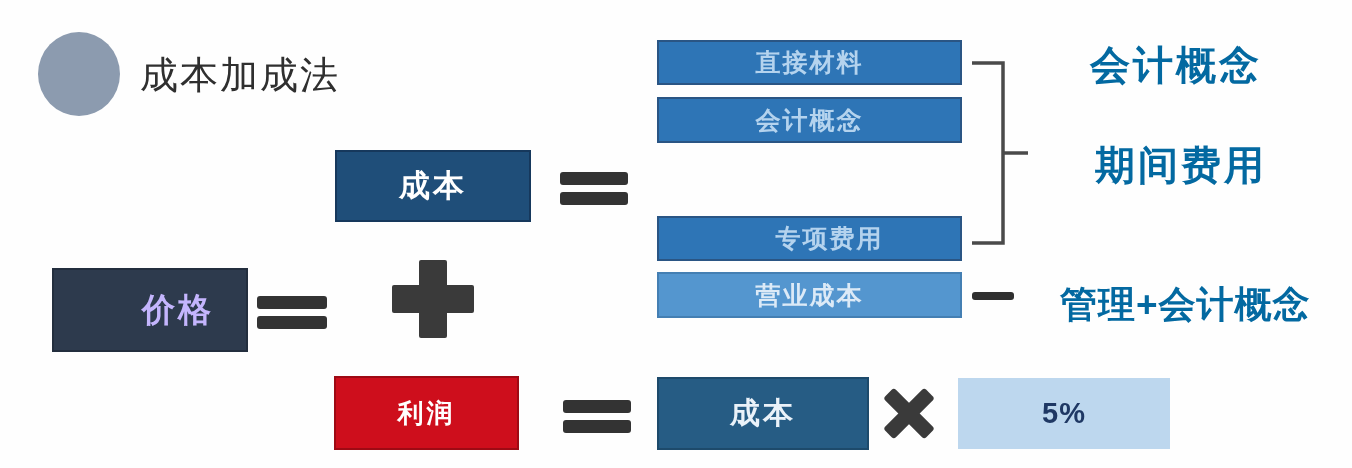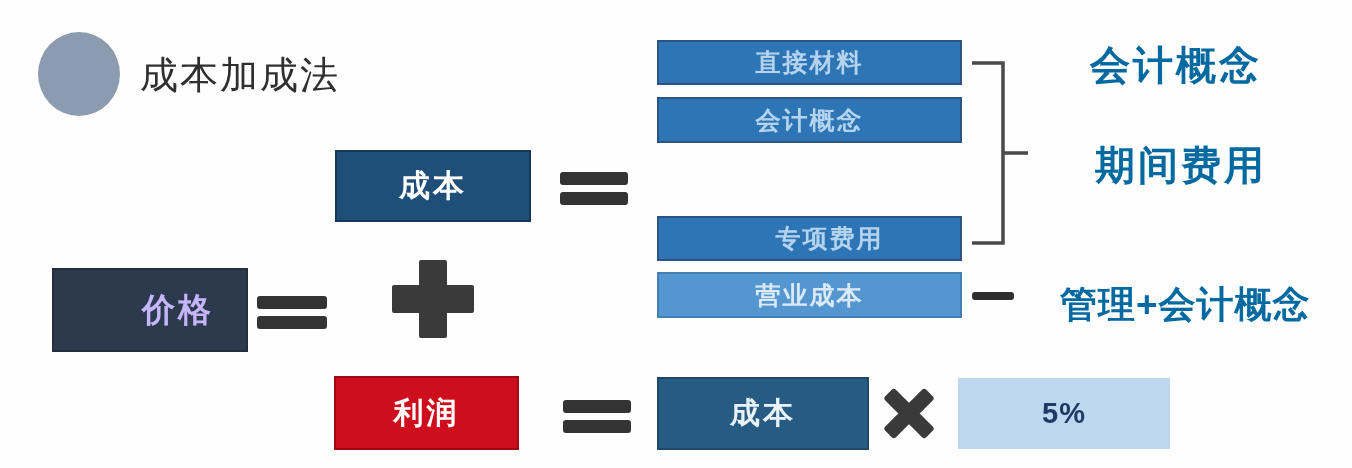--- a/index.html
+++ b/index.html
@@ -11,21 +11,21 @@
   
   .bullet-circle{left:38px;top:32px;width:82px;height:84px;border-radius:50%;background:#8C9BAF;}
   .page-title{left:140px;top:50px;font-size:38px;font-weight:normal;color:#2F2F2F;letter-spacing:2px;}
 
   
   .box{display:flex;align-items:center;justify-content:center;font-weight:bold;}
 
   
   .cost-box{left:335px;top:150px;width:196px;height:72px;background:#1F4E79;border:2px solid #16385c;color:#ffffff;font-size:31px;letter-spacing:3px;}
   .price-box{left:52px;top:268px;width:196px;height:84px;background:#2D3A4D;border:2px solid #232e3e;color:#c4b5fd;font-size:33px;letter-spacing:3px;padding-left:56px;}
-  .profit-box{left:334px;top:376px;width:185px;height:74px;background:#CE0E1C;border:2px solid #9e0a14;color:#ffffff;font-size:30px;letter-spacing:3px;}
+  .profit-box{left:334px;top:376px;width:185px;height:74px;background:#CE0E1C;border:2px solid #9e0a14;color:#ffffff;font-size:26px;letter-spacing:3px;}
   .cost-box-bottom{left:657px;top:377px;width:212px;height:73px;background:#265C84;border:2px solid #1d4a6b;color:#EAF2F9;font-size:30px;letter-spacing:3px;}
   .markup-box{left:958px;top:378px;width:212px;height:71px;background:#BDD7EE;color:#1F3864;font-size:29px;letter-spacing:1px;}
 
   
   .comp{left:657px;width:305px;background:#2E75B6;border:2px solid #2a5584;color:#B4D3EE;font-size:25px;letter-spacing:2px;}
   .comp-1{top:40px;height:45px;}
   .comp-2{top:97px;height:46px;}
   .comp-3{top:157px;height:45px;}
   .comp-4{top:216px;height:45px;padding-left:40px;}
   .comp-5{top:272px;height:46px;background:#5496CF;border-color:#447fb3;color:#DCEAF7;}

